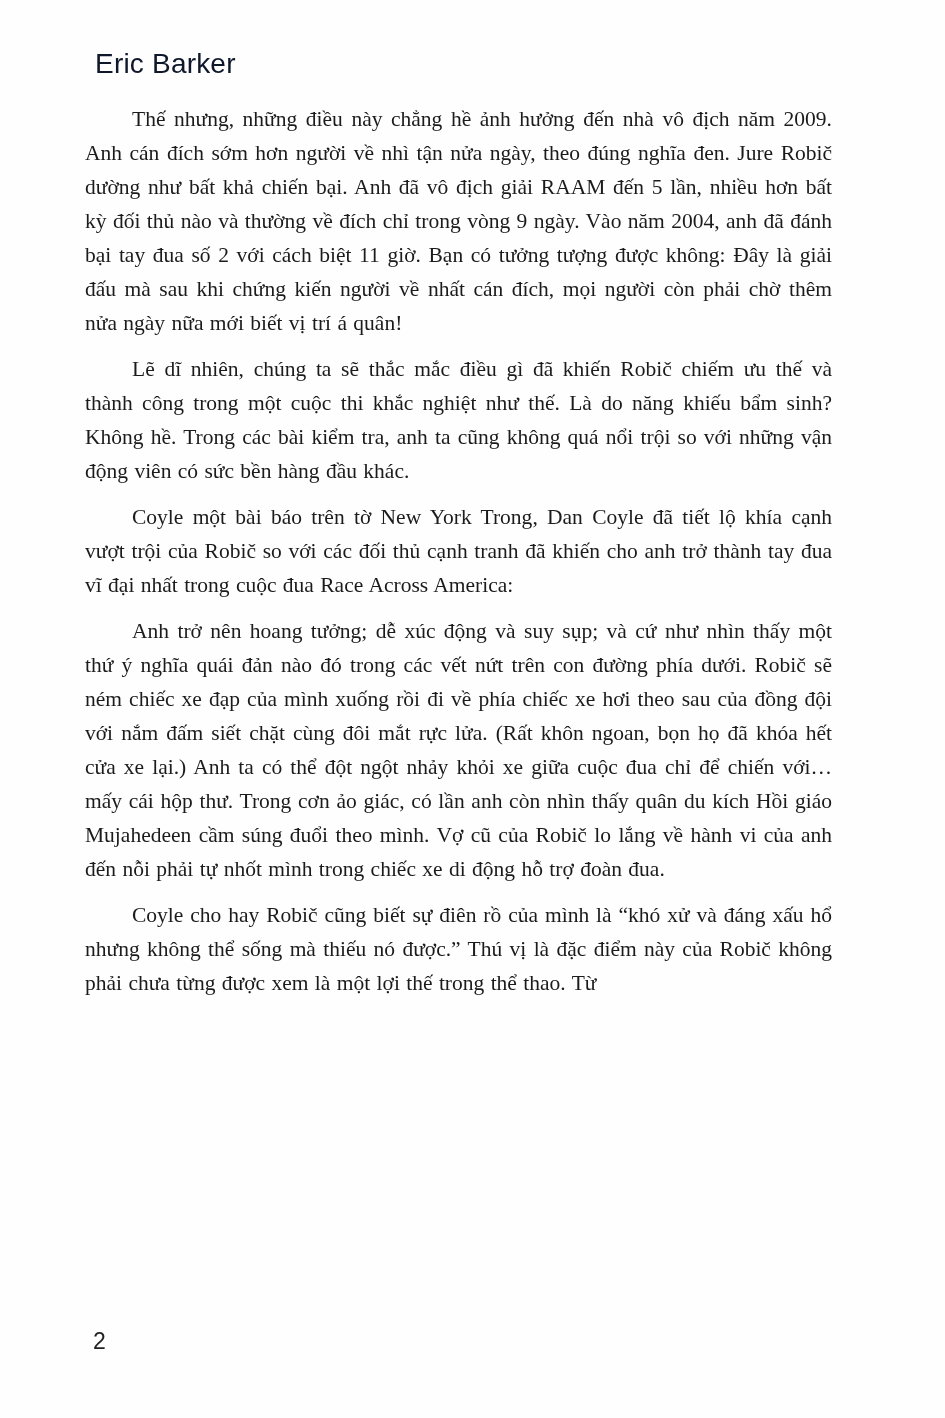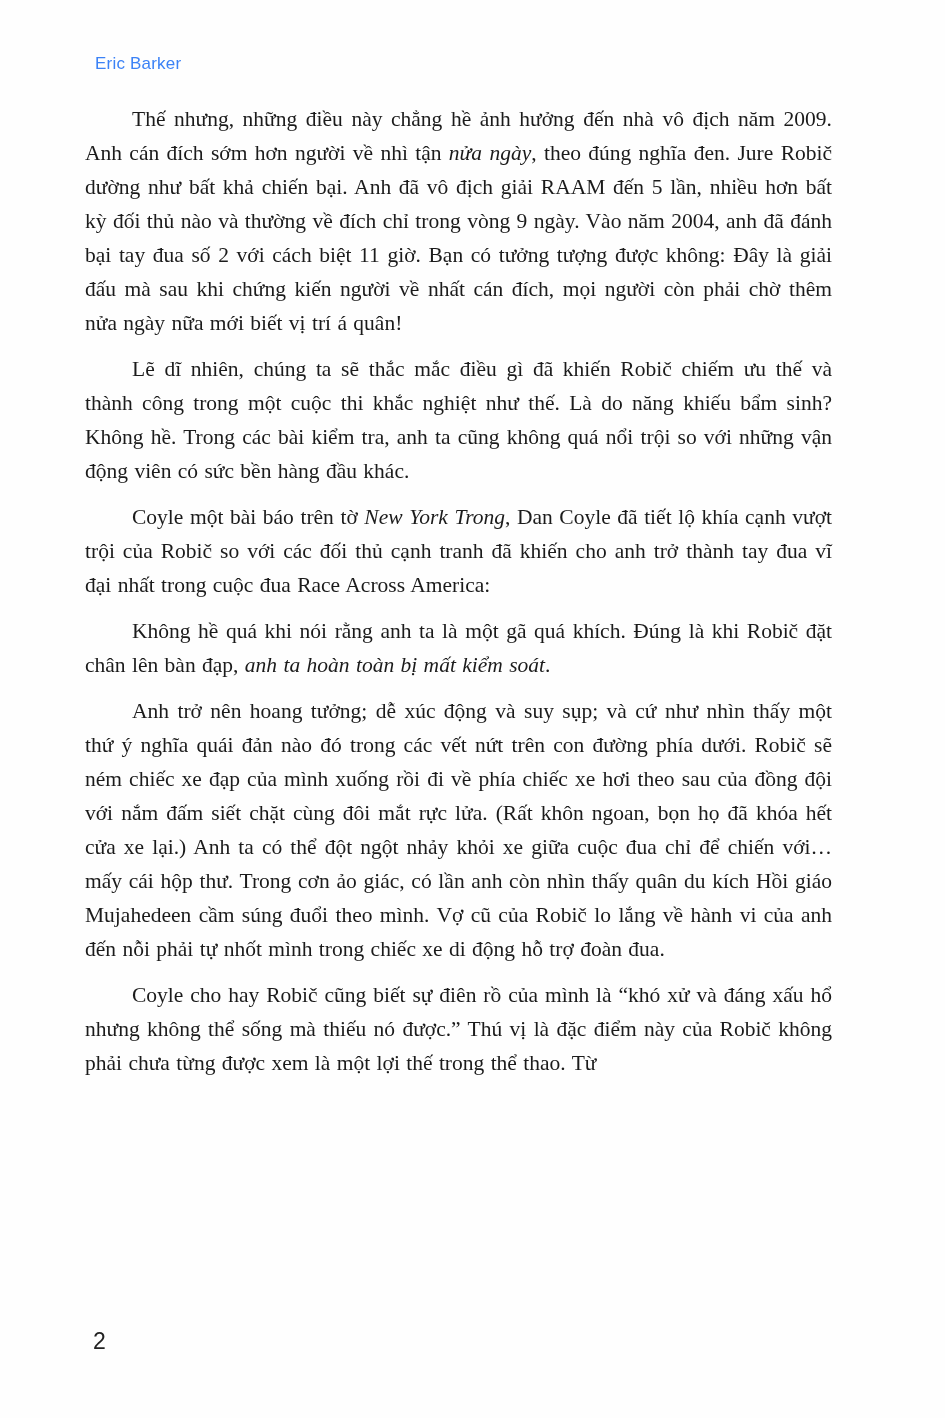--- a/index.html
+++ b/index.html
@@ -14,42 +14,41 @@
     background: #fefefe;
     overflow: hidden;
     font-family: "Liberation Serif", serif;
     color: #1b1b1b;
   }
   .running-header {
     position: absolute;
     left: 95px;
     top: 50px;
     font-family: "Liberation Sans", sans-serif;
-    font-size: 17px;
+    font-size: 28px;
     line-height: 28px;
-    color: #3b82f6;
+    color: #0f172a;
     letter-spacing: 0.2px;
   }
   .body-text {
     position: absolute;
     left: 85px;
     top: 102px;
     width: 747px;
   }
   .body-text p {
     margin: 0 0 12px 0;
     font-size: 21.5px;
     line-height: 34px;
     text-align: justify;
     text-indent: 47px;
     hyphens: none;
     word-spacing: 1px;
   }
   .body-text p span.em {
-    font-style: italic;
   }
   .page-number {
     position: absolute;
     left: 93px;
     top: 1328px;
     font-family: "Liberation Sans", sans-serif;
     font-size: 23px;
     color: #222222;
   }
 </style>
@@ -57,20 +56,19 @@
 <body>
 
 <div class="page">
 
   <div class="running-header">Eric Barker</div>
 
   <div class="body-text">
       <p><span>Thế nhưng, những điều này chẳng hề ảnh hưởng đến nhà vô địch năm 2009. Anh cán đích sớm hơn người về nhì tận </span><span class="em">nửa ngày</span><span>, theo đúng nghĩa đen. Jure Robič dường như bất khả chiến bại. Anh đã vô địch giải RAAM đến 5 lần, nhiều hơn bất kỳ đối thủ nào và thường về đích chỉ trong vòng 9 ngày. Vào năm 2004, anh đã đánh bại tay đua số 2 với cách biệt 11 giờ. Bạn có tưởng tượng được không: Đây là giải đấu mà sau khi chứng kiến người về nhất cán đích, mọi người còn phải chờ thêm nửa ngày nữa mới biết vị trí á quân!</span></p>
       <p><span>Lẽ dĩ nhiên, chúng ta sẽ thắc mắc điều gì đã khiến Robič chiếm ưu thế và thành công trong một cuộc thi khắc nghiệt như thế. Là do năng khiếu bẩm sinh? Không hề. Trong các bài kiểm tra, anh ta cũng không quá nổi trội so với những vận động viên có sức bền hàng đầu khác.</span></p>
       <p><span>Coyle một bài báo trên tờ </span><span class="em">New York Trong</span><span>, Dan Coyle đã tiết lộ khía cạnh vượt trội của Robič so với các đối thủ cạnh tranh đã khiến cho anh trở thành tay đua vĩ đại nhất trong cuộc đua Race Across America:</span></p>
-      <p><span>Không hề quá khi nói rằng anh ta là một gã quá khích. Đúng là khi Robič đặt chân lên bàn đạp, </span><span class="em">anh ta hoàn toàn bị mất kiểm soát</span><span>.</span></p>
       <p><span>Anh trở nên hoang tưởng; dễ xúc động và suy sụp; và cứ như nhìn thấy một thứ ý nghĩa quái đản nào đó trong các vết nứt trên con đường phía dưới. Robič sẽ ném chiếc xe đạp của mình xuống rồi đi về phía chiếc xe hơi theo sau của đồng đội với nắm đấm siết chặt cùng đôi mắt rực lửa. (Rất khôn ngoan, bọn họ đã khóa hết cửa xe lại.) Anh ta có thể đột ngột nhảy khỏi xe giữa cuộc đua chỉ để chiến với… mấy cái hộp thư. Trong cơn ảo giác, có lần anh còn nhìn thấy quân du kích Hồi giáo Mujahedeen cầm súng đuổi theo mình. Vợ cũ của Robič lo lắng về hành vi của anh đến nỗi phải tự nhốt mình trong chiếc xe di động hỗ trợ đoàn đua.</span></p>
       <p><span>Coyle cho hay Robič cũng biết sự điên rồ của mình là “khó xử và đáng xấu hổ nhưng không thể sống mà thiếu nó được.” Thú vị là đặc điểm này của Robič không phải chưa từng được xem là một lợi thế trong thể thao. Từ</span></p>
     </div>
 
   <div class="page-number">2</div>
 
 </div>
 
 </body></html>

